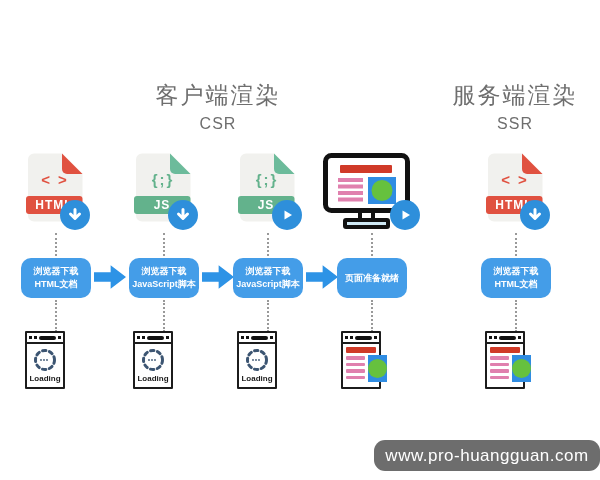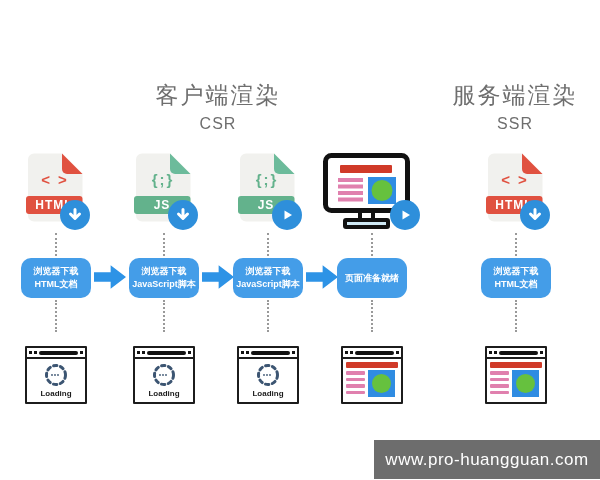--- a/index.html
+++ b/index.html
@@ -50,32 +50,32 @@
   .vd-b { top:300px; height:32px; }
   .vx-1 { left:55px; } .vx-2 { left:163px; } .vx-3 { left:267px; } .vx-4 { left:371px; } .vx-5 { left:515px; }
 
   
   .step-box {
     position:absolute; top:258px; width:70px; height:40px; background:#449de8;
     border-radius:10px; color:#fff; font-weight:bold; font-size:9px; line-height:1.4;
     display:flex; flex-direction:column; align-items:center; justify-content:center;
     text-align:center; box-sizing:border-box; padding:2px;
   }
-  .sb-1 { left:21px; } .sb-2 { left:129px; } .sb-3 { left:233px; } .sb-4 { left:337px;border-radius:11px; } .sb-5 { left:481px; }
+  .sb-1 { left:21px; } .sb-2 { left:129px; } .sb-3 { left:233px; } .sb-4 { left:337px; } .sb-5 { left:481px; }
 
   
   .flow-arrow {
     position:absolute; top:263px; width:32px; height:28px; background:#2d93e6;
     clip-path:polygon(0% 33%, 52% 33%, 52% 8%, 100% 50%, 52% 92%, 52% 67%, 0% 67%);
   }
   .fa-1 { left:94px; } .fa-2 { left:202px; } .fa-3 { left:306px; }
 
   
   .bwin {
-    position:absolute; top:346px; width:62px; height:58px; background:#fff;
+    position:absolute; top:331px; width:40px; height:58px; background:#fff;
     border:2.5px solid #1c1c1c; box-sizing:border-box; border-radius:1px;
   }
   .bw-1 { left:25px; } .bw-2 { left:133px; } .bw-3 { left:237px; } .bw-4 { left:341px; } .bw-5 { left:485px; }
   .bwin-head {
     height:11px; border-bottom:2px solid #1c1c1c; display:flex; align-items:center;
     gap:2px; padding:0 2px; box-sizing:border-box;
   }
   .bw-dot { width:3px; height:3px; background:#111; flex:0 0 auto; }
   .bw-addr { flex:1; height:4px; background:#111; border-radius:2px; }
   .bwin-body {
@@ -88,23 +88,23 @@
   }
   .r-bar { height:6px; background:#d03a28; border-radius:1px; }
   .r-row { display:flex; gap:3px; flex:1; }
   .r-lines { display:flex; flex-direction:column; gap:3px; padding-top:1px; }
   .r-line { width:19px; height:3.5px; background:#e080ae; border-radius:1px; }
   .r-img { width:27px; height:27px; background:#2f8ce2; display:flex; align-items:center; justify-content:center; }
   .r-circle { width:19px; height:19px; border-radius:50%; background:#66c13e; }
 
   
   .watermark {
-    position:absolute; right:0; top:440px; width:226px; height:39px; background:#6d6d6d;
+    position:absolute; right:0; top:440px; width:226px; height:31px; background:#6d6d6d;
     color:#fff; font-size:17px; letter-spacing:.5px;
-    display:flex; align-items:center; justify-content:center;
+    display:flex; align-items:center; justify-content:center;border-radius:11px;
   }
 </style>
 </head>
 <body>
 
 <div class="canvas">
 
 
   <div class="title title-csr">
     <div class="title-zh">客户端渲染</div>

